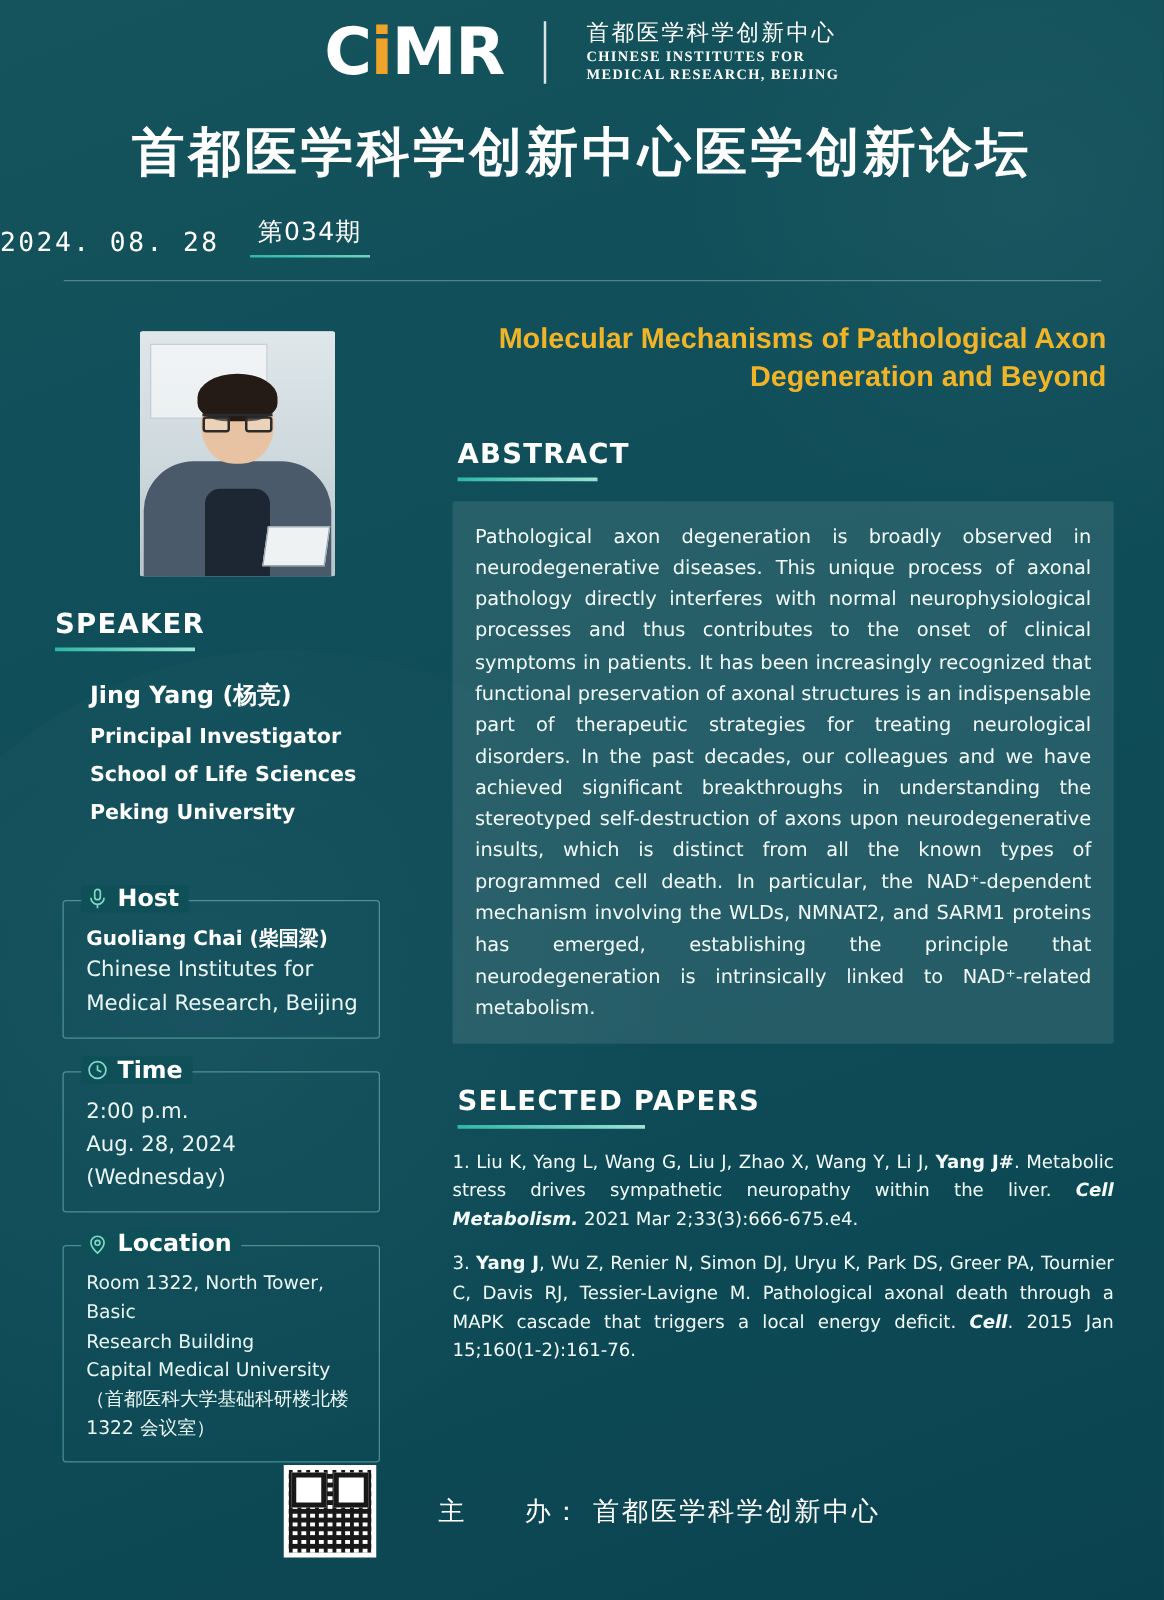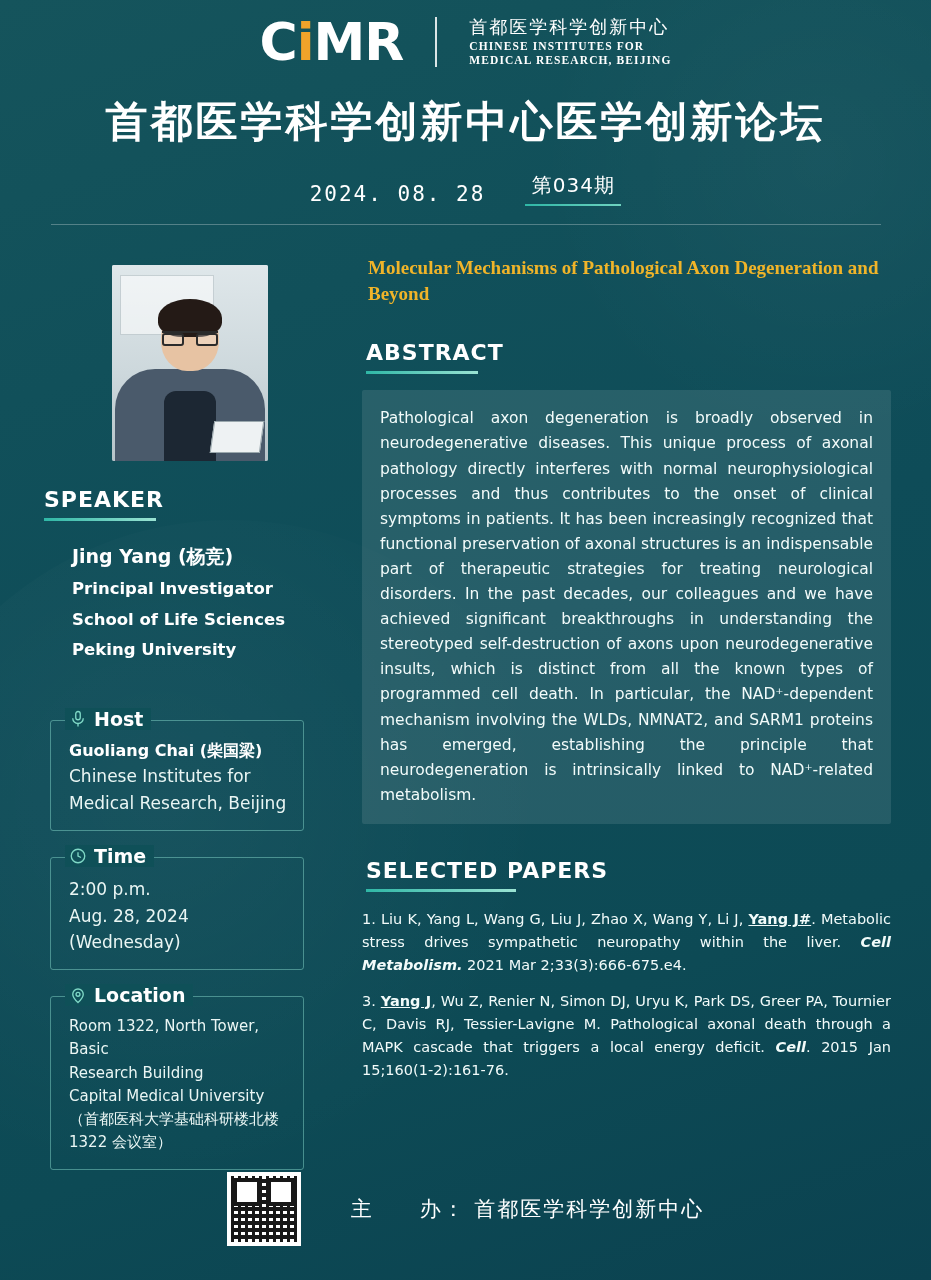--- a/index.html
+++ b/index.html
@@ -97,23 +97,22 @@
     letter-spacing: 3px;
     margin-top: 26px;
     font-family: "DejaVu Sans", sans-serif;
     color: #ffffff;
   }
   .date-row {
     position: relative;
     z-index: 3;
     display: flex;
     align-items: flex-end;
-    justify-content: center;
     margin-top: 22px;
-    gap: 40px;
+    gap: 24px;
   }
   .date-text {
     font-size: 21px;
     letter-spacing: 2px;
     color: #ffffff;
     font-family: "DejaVu Sans Mono", monospace;
   }
   .issue-wrap {
     text-align: center;
   }
@@ -325,26 +324,26 @@
     font-size: 16px;
     color: #ffffff;
   }
   .info-card .line.big {
     font-size: 17px;
   }
 
   
   .talk-title {
     margin-top: 6px;
-    text-align: left;
-    font-size: 19px;
+    text-align: right;
+    font-size: 23px;
     font-weight: bold;
     line-height: 1.35;
     color: #f0b429;
-    font-family: Liberation Serif, serif;
+    font-family: Liberation Sans, sans-serif;
     padding: 0 6px;
   }
   .abstract-head {
     margin-top: 34px;
     padding-left: 4px;
   }
   .abstract-box {
     margin-top: 16px;
     background: rgba(255,255,255,0.10);
     border-radius: 2px;
@@ -364,21 +363,21 @@
     font-size: 14.5px;
     line-height: 1.6;
     text-align: justify;
     color: #f2fbfa;
     font-family: "DejaVu Sans", sans-serif;
   }
   .papers-list p {
     margin: 0 0 12px 0;
     text-indent: 0;
   }
-  .papers-list b { font-weight: bold; text-decoration: underline; }
+  .papers-list b { font-weight: bold; }
   .papers-list i { font-style: italic; font-weight: bold; }
 
   
   .footer {
     position: absolute;
     left: 0;
     right: 0;
     bottom: 34px;
     z-index: 3;
     display: flex;

